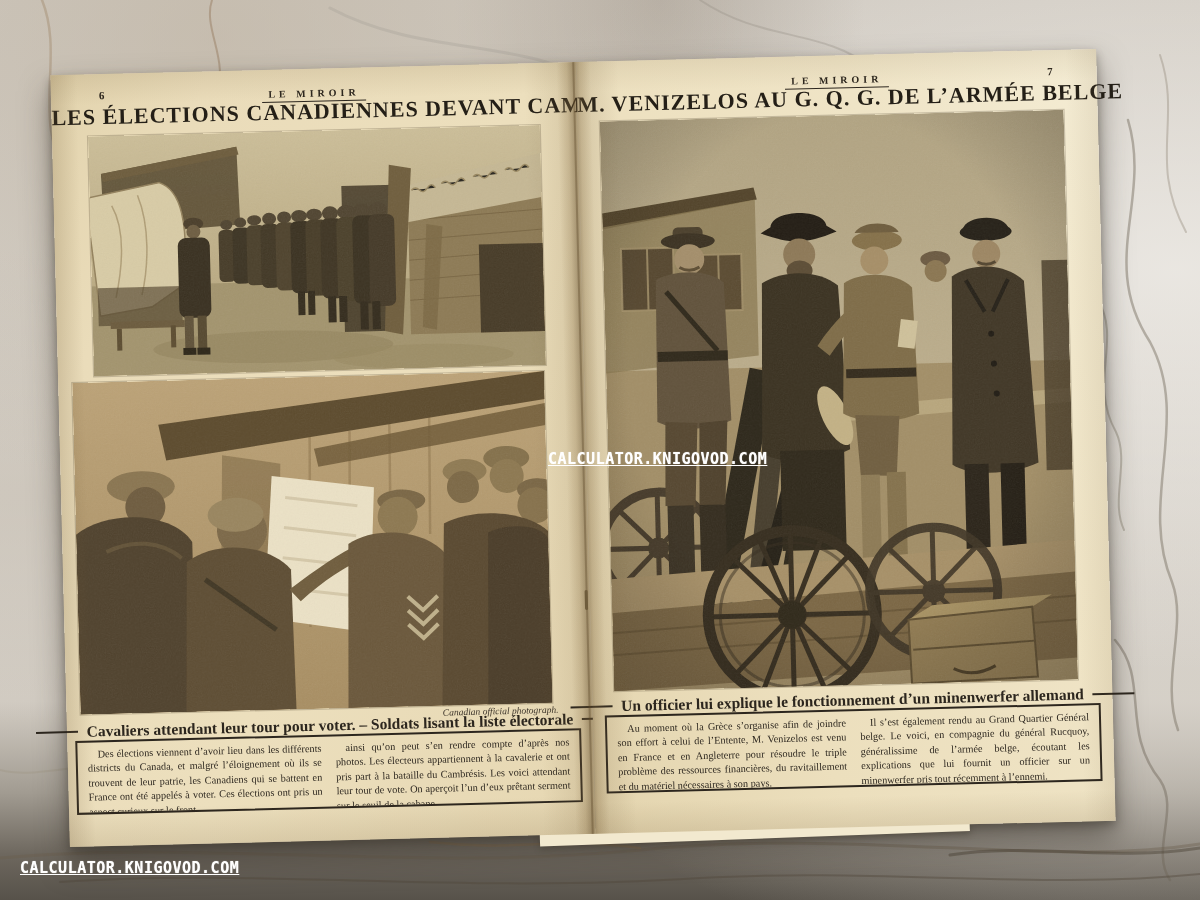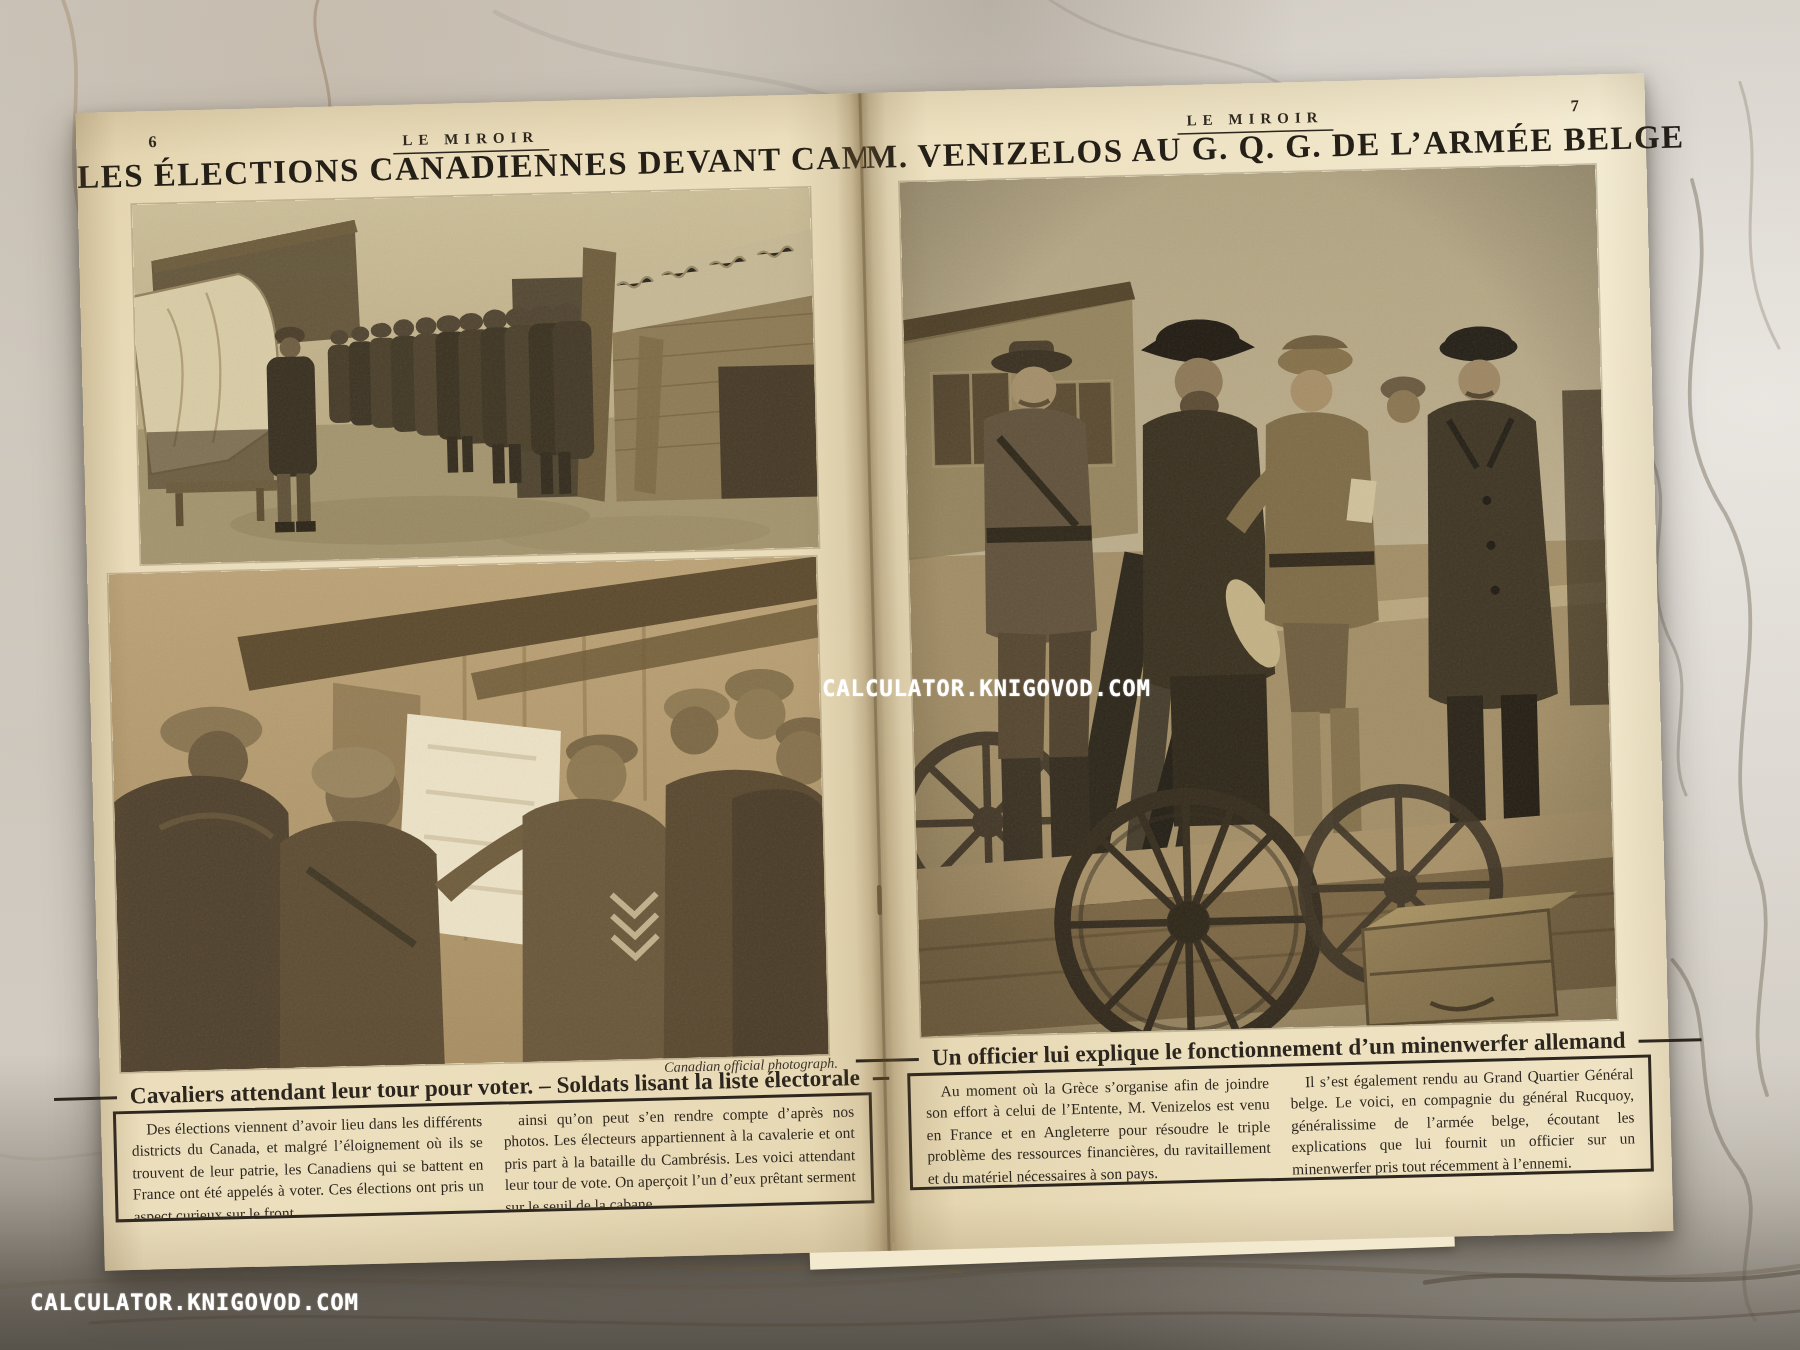--- a/index.html
+++ b/index.html
@@ -49,21 +49,21 @@
   .photo svg{display:block;}
   .credit{position:absolute;font-style:italic;font-size:9.5px;color:#3c342a;}
   .cap-row{position:absolute;left:0;right:0;display:flex;align-items:center;justify-content:center;gap:9px;
     font-weight:bold;font-size:15.5px;color:#2c261e;white-space:nowrap;}
   .cap-dash{width:42px;height:2px;background:#2c261e;flex:0 0 auto;}
   .text-box{position:absolute;border:2px solid #2c261e;display:flex;gap:14px;
     padding:5px 10px 6px;box-sizing:border-box;overflow:hidden;}
   .text-box .col{flex:1;font-size:10.3px;line-height:1.4;text-align:justify;text-indent:10px;color:#2e2820;}
   
   .watermark{position:absolute;font-family:"DejaVu Sans Mono",monospace;font-size:15px;font-weight:bold;
-    color:#ffffff;letter-spacing:.5px;z-index:20;text-shadow:0 0 1px rgba(255,255,255,.7);}
+    color:#ffffff;letter-spacing:.5px;z-index:20;text-shadow:0 0 1px rgba(255,255,255,.7);text-decoration:underline;}
   .wm-center{left:548px;top:450px;}
   .wm-corner{left:20px;top:859px;}
 </style>
 </head>
 <body>
 
 <div class="scene">
 
   <svg class="veins" width="1200" height="900" viewBox="0 0 1200 900">
     <g fill="none" stroke-linecap="round">

